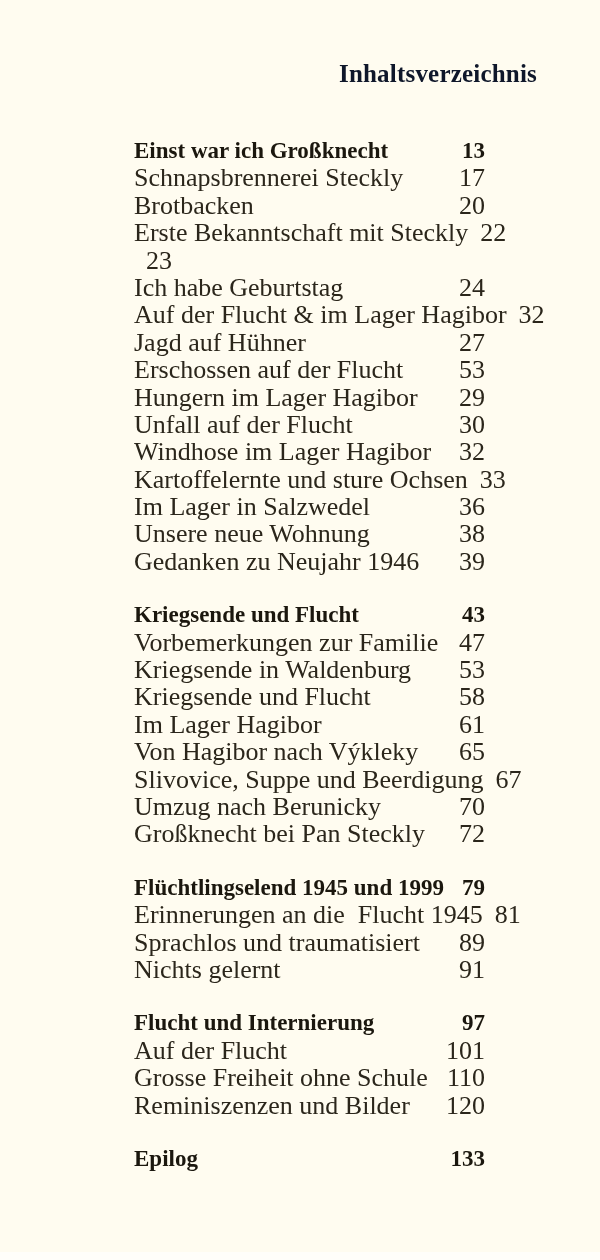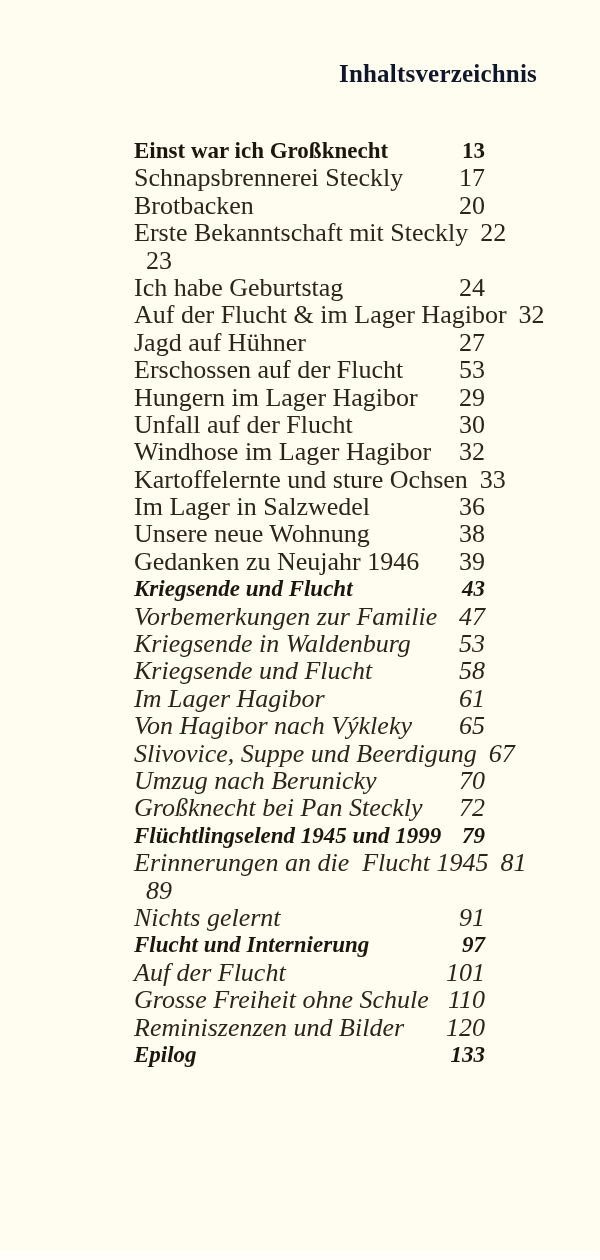--- a/index.html
+++ b/index.html
@@ -42,21 +42,21 @@
   .entry-row {
     font-size: 26px;
     color: #2b261b;
   }
   .header-row {
     font-size: 23px;
     font-weight: 700;
     color: #1b170e;
   }
   .toc-section + .toc-section {
-    font-style: italic;
+    margin-top: 26px;
   }
   .label {
     white-space: pre;
     text-align: left;
   }
   .pagenum {
     text-align: right;
     padding-left: 12px;
   }
   .page-bottom-edge {
@@ -210,20 +210,21 @@
       <span class="label">Flüchtlingselend 1945 und 1999</span>
       <span class="pagenum">79</span>
     </div>
 
   <div class="row entry-row">
     <span class="label">Erinnerungen an die  Flucht 1945</span>
     <span class="pagenum">81</span>
   </div>
 
   <div class="row entry-row">
+    <span class="label">Sprachlos und traumatisiert</span>
     <span class="pagenum">89</span>
   </div>
 
   <div class="row entry-row">
     <span class="label">Nichts gelernt</span>
     <span class="pagenum">91</span>
   </div>
 </section>
 
   <section class="toc-section">

